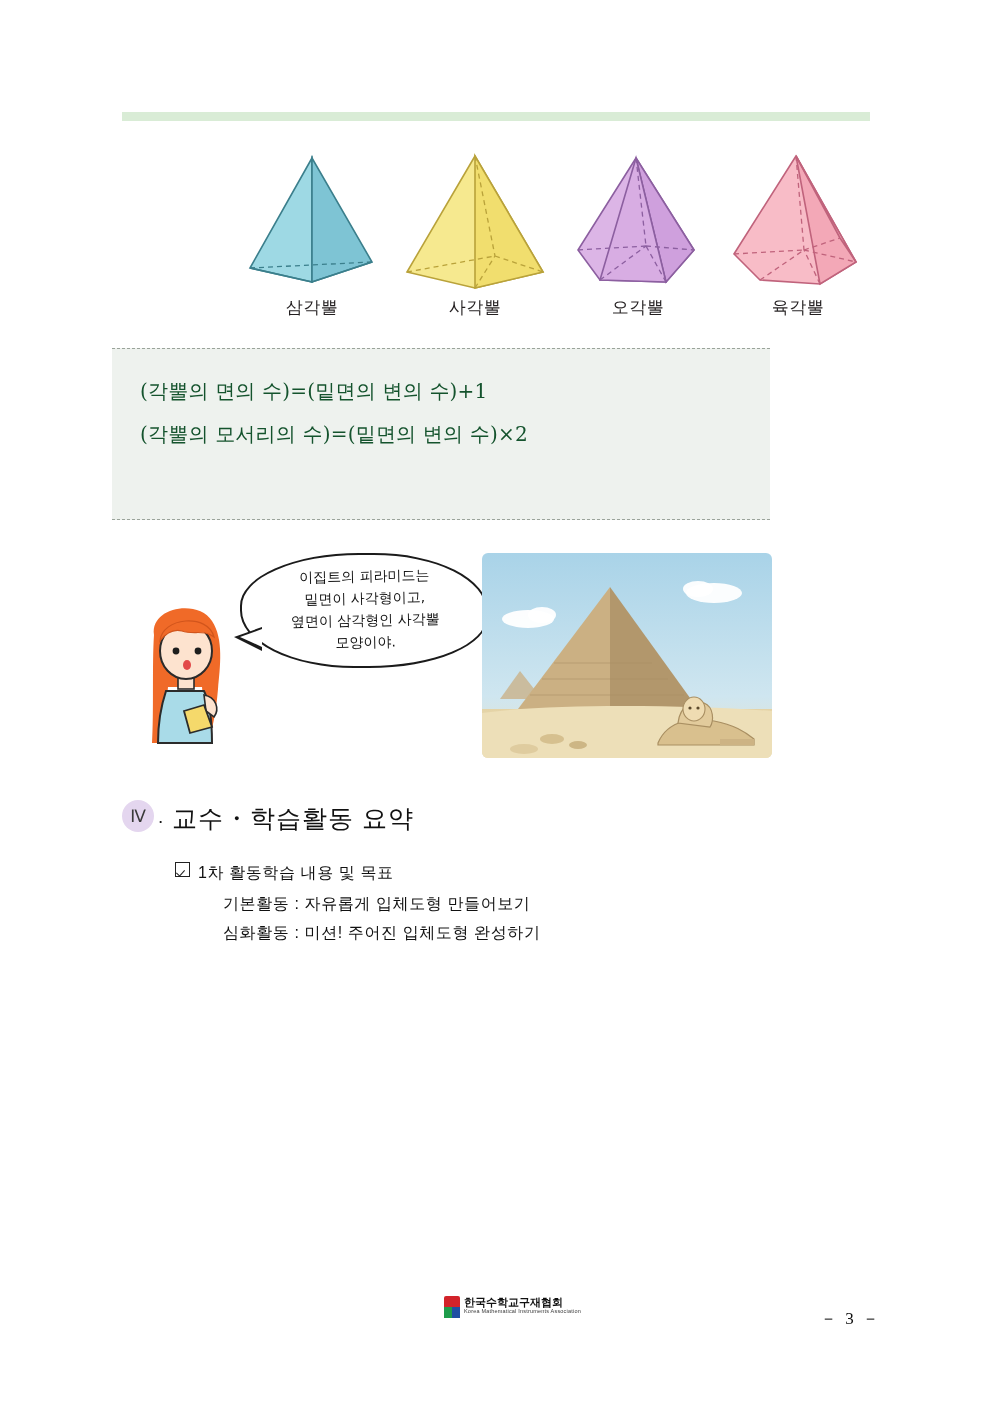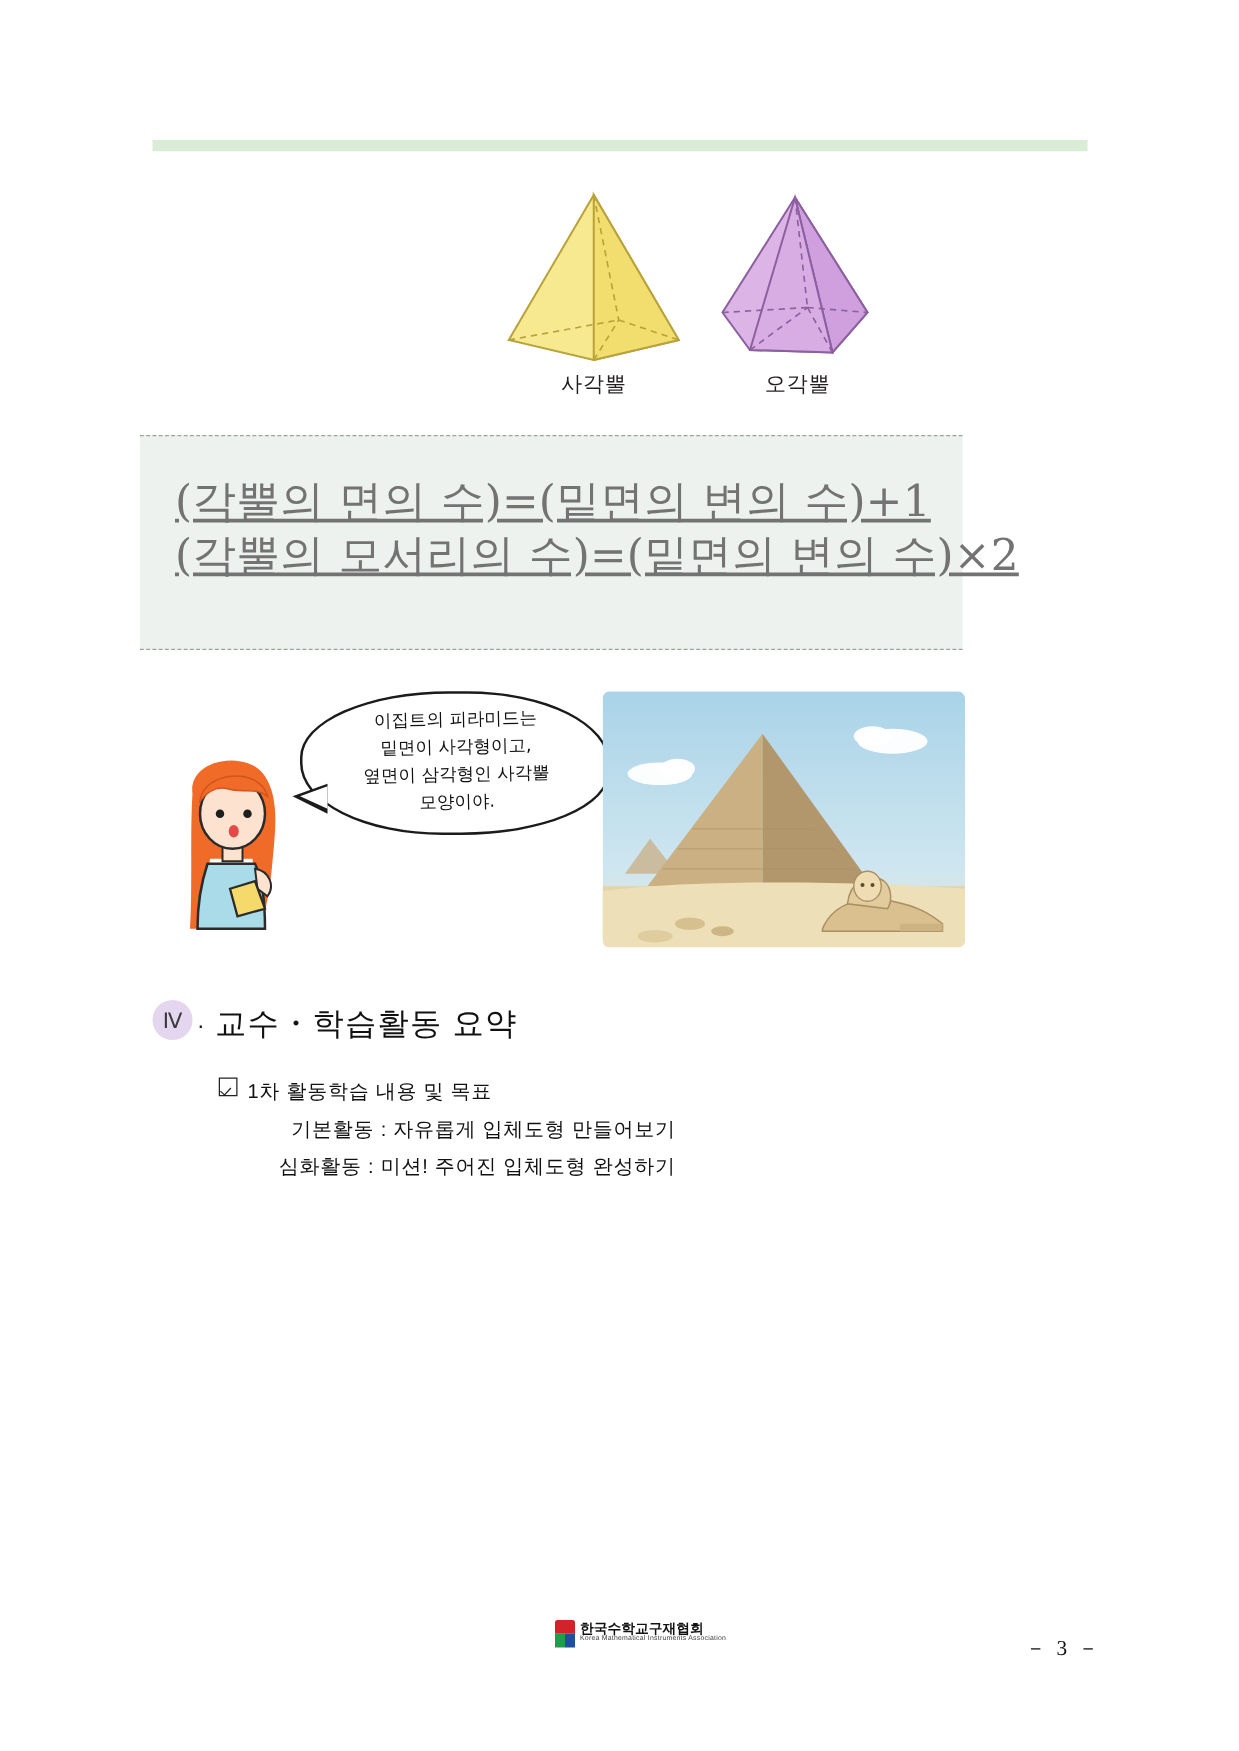--- a/index.html
+++ b/index.html
@@ -69,25 +69,24 @@
     height: 172px;
     background: #eef2ee;
     border-top: 1px dashed #9aa39a;
     border-bottom: 1px dashed #9aa39a;
     box-sizing: border-box;
   }
   .formula-line {
     position: absolute;
     left: 28px;
     font-family: "DejaVu Serif", serif;
-    font-size: 35px;
-    color: #737373;
+    font-size: 20px;
+    color: #14532d;
     white-space: nowrap;
     letter-spacing: 0.2px;
-    text-decoration: underline;
   }
   .fl1 { top: 29px; }
   .fl2 { top: 72px; }
   .fl3 { top: 115px; }
 
   
   .illus {
     position: absolute;
     left: 112px;
     top: 545px;
@@ -220,21 +219,20 @@
     letter-spacing: 0.6px;
     color: #111;
   }
   .b-row {
     margin-left: 48px;
     margin-top: 8px;
     font-size: 16px;
     letter-spacing: 0.6px;
     white-space: nowrap;
     color: #111;
-    text-align: right;
   }
 
   
   .footer-logo {
     position: absolute;
     left: 444px;
     top: 1295px;
     width: 120px;
     height: 26px;
     padding-left: 12px;
@@ -275,20 +273,29 @@
 </style>
 </head>
 <body>
 
 <div class="page">
 
   <div class="top-rule"></div>
 
   <div class="figures">
 
+    <div class="fig f1">
+      <svg width="180" height="145" viewBox="0 0 180 145">
+        <polygon points="90,8 28,118 90,132" fill="#9ed9e4" stroke="#3b7f8c" stroke-width="1.6"></polygon>
+        <polygon points="90,8 90,132 150,112" fill="#7ec4d4" stroke="#3b7f8c" stroke-width="1.6"></polygon>
+        <polyline points="28,118 90,132 150,112" fill="none" stroke="#3b7f8c" stroke-width="1.6"></polyline>
+        <line x1="28" y1="118" x2="150" y2="112" stroke="#3b7f8c" stroke-width="1.3" stroke-dasharray="5,4"></line>
+      </svg>
+      <div class="fig-label">삼각뿔</div>
+    </div>
 
     <div class="fig f2">
       <svg width="180" height="145" viewBox="0 0 180 145">
         <polygon points="90,6 22,122 90,138 158,122" fill="#f6e98f" stroke="#b9a23a" stroke-width="1.6"></polygon>
         <polygon points="90,6 90,138 158,122" fill="#f1de6e" stroke="#b9a23a" stroke-width="1.6"></polygon>
         <line x1="22" y1="122" x2="110" y2="106" stroke="#b9a23a" stroke-width="1.3" stroke-dasharray="5,4"></line>
         <line x1="110" y1="106" x2="158" y2="122" stroke="#b9a23a" stroke-width="1.3" stroke-dasharray="5,4"></line>
         <line x1="90" y1="138" x2="110" y2="106" stroke="#b9a23a" stroke-width="1.3" stroke-dasharray="5,4"></line>
         <line x1="90" y1="6" x2="110" y2="106" stroke="#b9a23a" stroke-width="1.3" stroke-dasharray="5,4"></line>
       </svg>
@@ -302,20 +309,34 @@
         <polygon points="88,8 52,130 118,132" fill="#d8ade3" stroke="#8c5fa0" stroke-width="1.6"></polygon>
         <line x1="30" y1="100" x2="98" y2="96" stroke="#8c5fa0" stroke-width="1.3" stroke-dasharray="5,4"></line>
         <line x1="98" y1="96" x2="146" y2="100" stroke="#8c5fa0" stroke-width="1.3" stroke-dasharray="5,4"></line>
         <line x1="52" y1="130" x2="98" y2="96" stroke="#8c5fa0" stroke-width="1.3" stroke-dasharray="5,4"></line>
         <line x1="118" y1="132" x2="98" y2="96" stroke="#8c5fa0" stroke-width="1.3" stroke-dasharray="5,4"></line>
         <line x1="88" y1="8" x2="98" y2="96" stroke="#8c5fa0" stroke-width="1.3" stroke-dasharray="5,4"></line>
       </svg>
       <div class="fig-label">오각뿔</div>
     </div>
 
+    <div class="fig f4">
+      <svg width="180" height="145" viewBox="0 0 180 145">
+        <polygon points="88,6 26,104 52,130 112,134 148,112 132,88" fill="#f8bcc7" stroke="#c0637c" stroke-width="1.6"></polygon>
+        <polygon points="88,6 112,134 148,112" fill="#f3a8b7" stroke="#c0637c" stroke-width="1.6"></polygon>
+        <polygon points="88,6 148,112 132,88" fill="#f6b4c1" stroke="#c0637c" stroke-width="1.6"></polygon>
+        <line x1="26" y1="104" x2="96" y2="100" stroke="#c0637c" stroke-width="1.3" stroke-dasharray="5,4"></line>
+        <line x1="96" y1="100" x2="132" y2="88" stroke="#c0637c" stroke-width="1.3" stroke-dasharray="5,4"></line>
+        <line x1="96" y1="100" x2="148" y2="112" stroke="#c0637c" stroke-width="1.3" stroke-dasharray="5,4"></line>
+        <line x1="52" y1="130" x2="96" y2="100" stroke="#c0637c" stroke-width="1.3" stroke-dasharray="5,4"></line>
+        <line x1="112" y1="134" x2="96" y2="100" stroke="#c0637c" stroke-width="1.3" stroke-dasharray="5,4"></line>
+        <line x1="88" y1="6" x2="96" y2="100" stroke="#c0637c" stroke-width="1.3" stroke-dasharray="5,4"></line>
+      </svg>
+      <div class="fig-label">육각뿔</div>
+    </div>
   </div>
 
   <div class="formula-box">
     <div class="formula-line fl1">(각뿔의 면의 수)=(밑면의 변의 수)+1</div>
     <div class="formula-line fl2">(각뿔의 모서리의 수)=(밑면의 변의 수)×2</div>
   </div>
 
   <div class="illus">
 
     <div class="girl">

